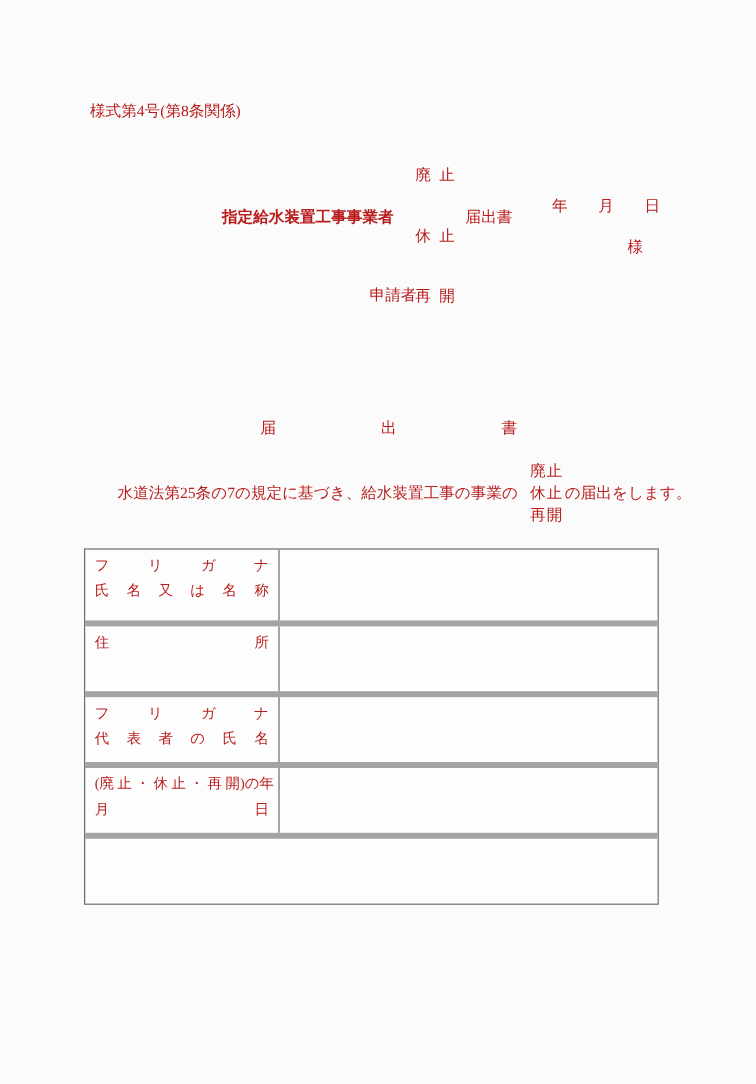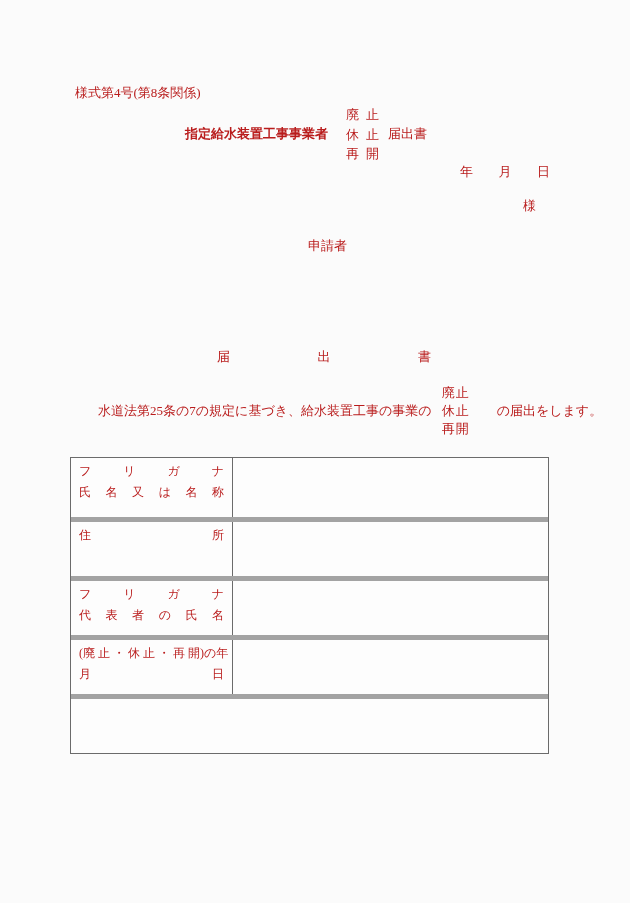--- a/index.html
+++ b/index.html
@@ -23,21 +23,21 @@
 
   
   .title-block {
     left:185px; top:105px;
     display:flex; align-items:center;
   }
   .title-prefix { margin-right:18px;font-weight:bold; }
   .opt-stack { width:33px; }
   .opt-stack .opt {
     line-height:19.5px;
-    text-align:justify; text-align-last:justify;
+    text-align:justify; text-align-last:justify;margin-top:31px;
   }
   .title-suffix { margin-left:9px; }
 
   
   .date-line {
     left:460px; top:163px; width:90px;
     text-align:justify; text-align-last:justify;
   }
 
   .addressee { left:523px; top:197px; }
@@ -52,21 +52,21 @@
     text-align:justify; text-align-last:justify;
   }
 
   
   .body-line {
     left:98px; top:384px;
     display:flex; align-items:center;
   }
   .body-opts { margin-left:10px; width:27px; }
   .body-opts div { line-height:18px; letter-spacing:1px; }
-  .body-tail { margin-left:28px;font-family:Liberation Serif, serif; }
+  .body-tail { margin-left:2px;font-family:Liberation Serif, serif; }
 
   
   .form-table {
     position:absolute; left:70px; top:457px; width:477px;
     border:1px solid #6b6b6b;
     background:#fdfdfd;
   }
   .trow { display:flex; height:59px; box-sizing:border-box;justify-content:space-between; }
   .trow + .trow { border-top:5px solid #a3a3a3; }
   .tlabel {

